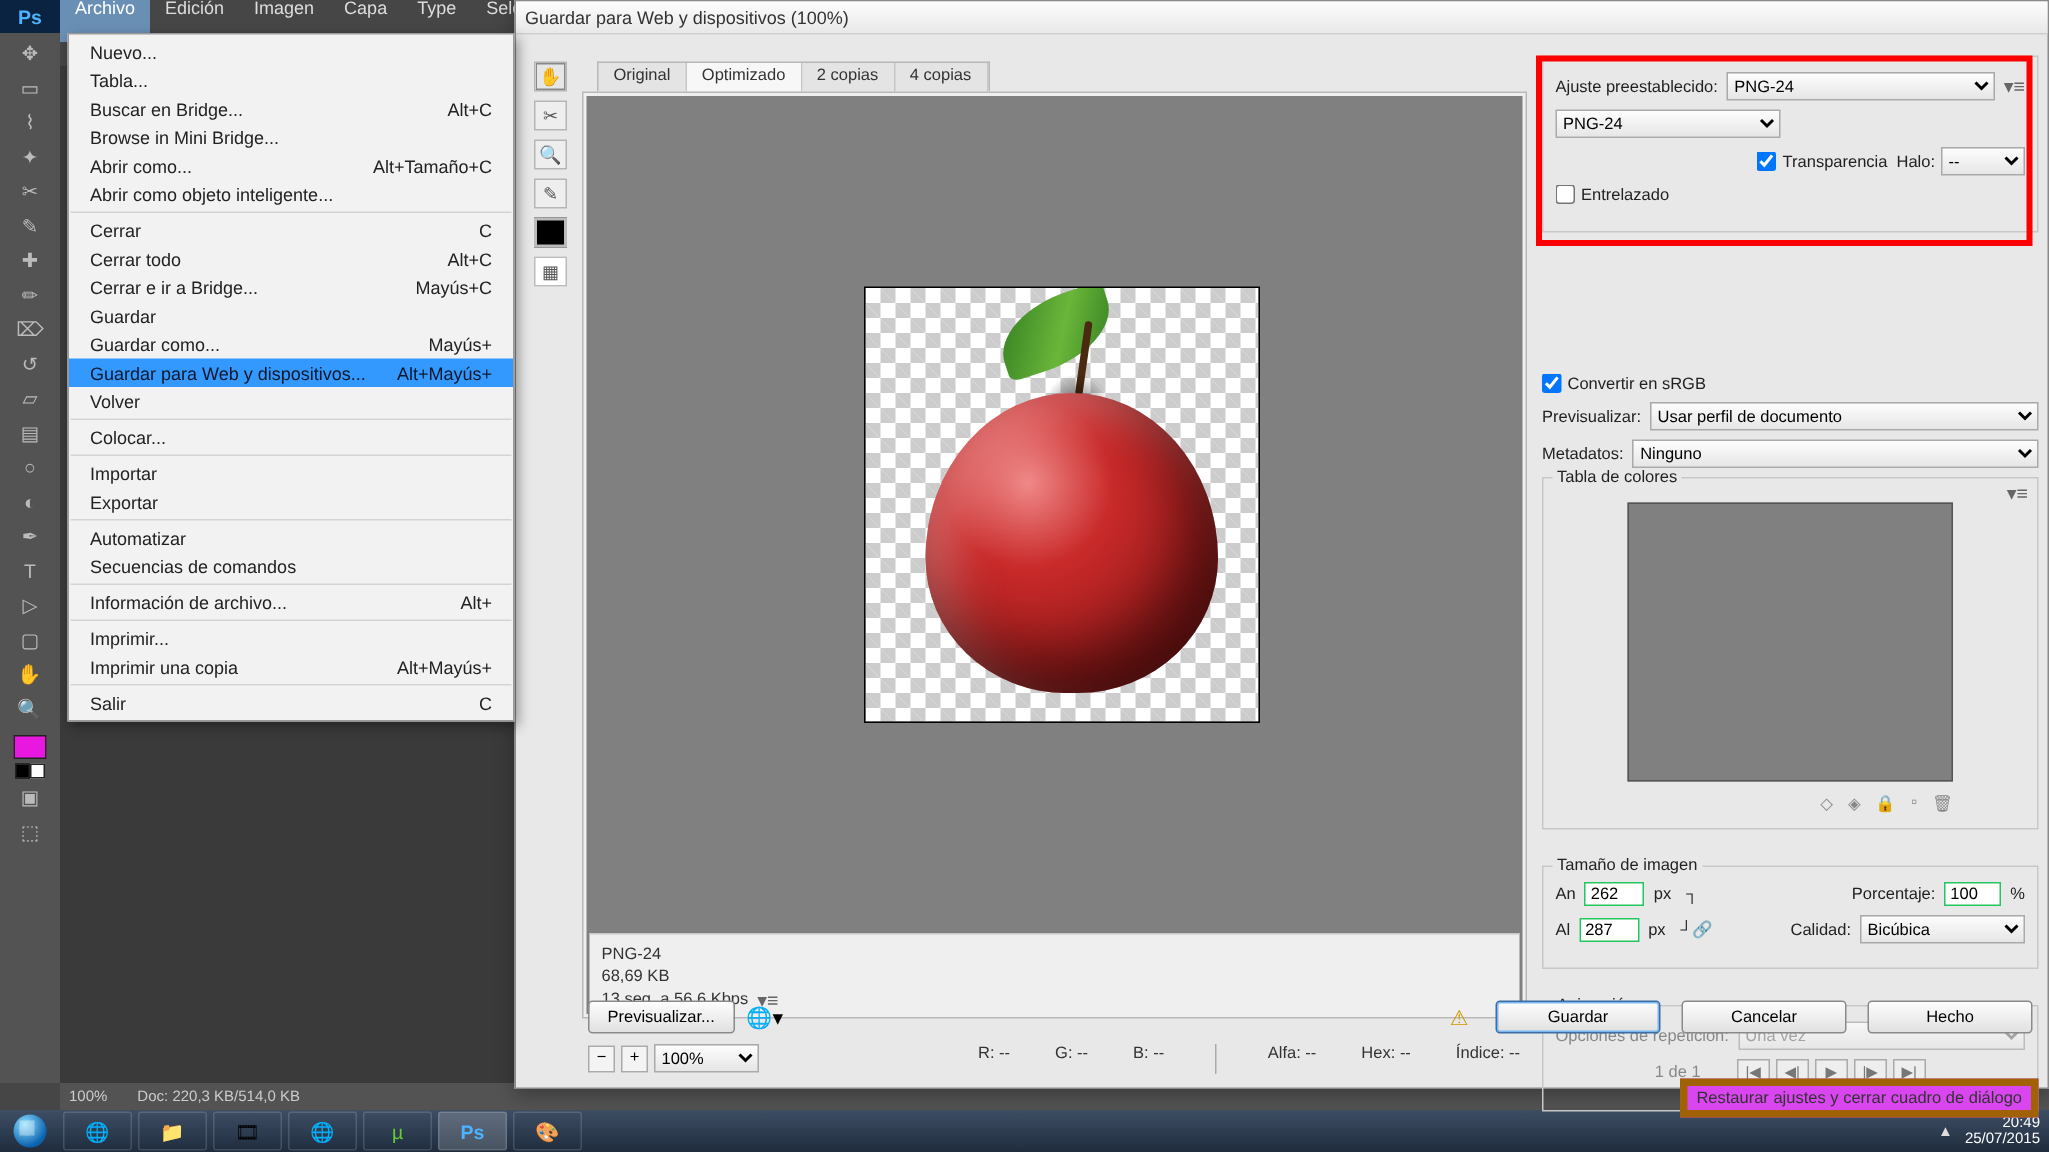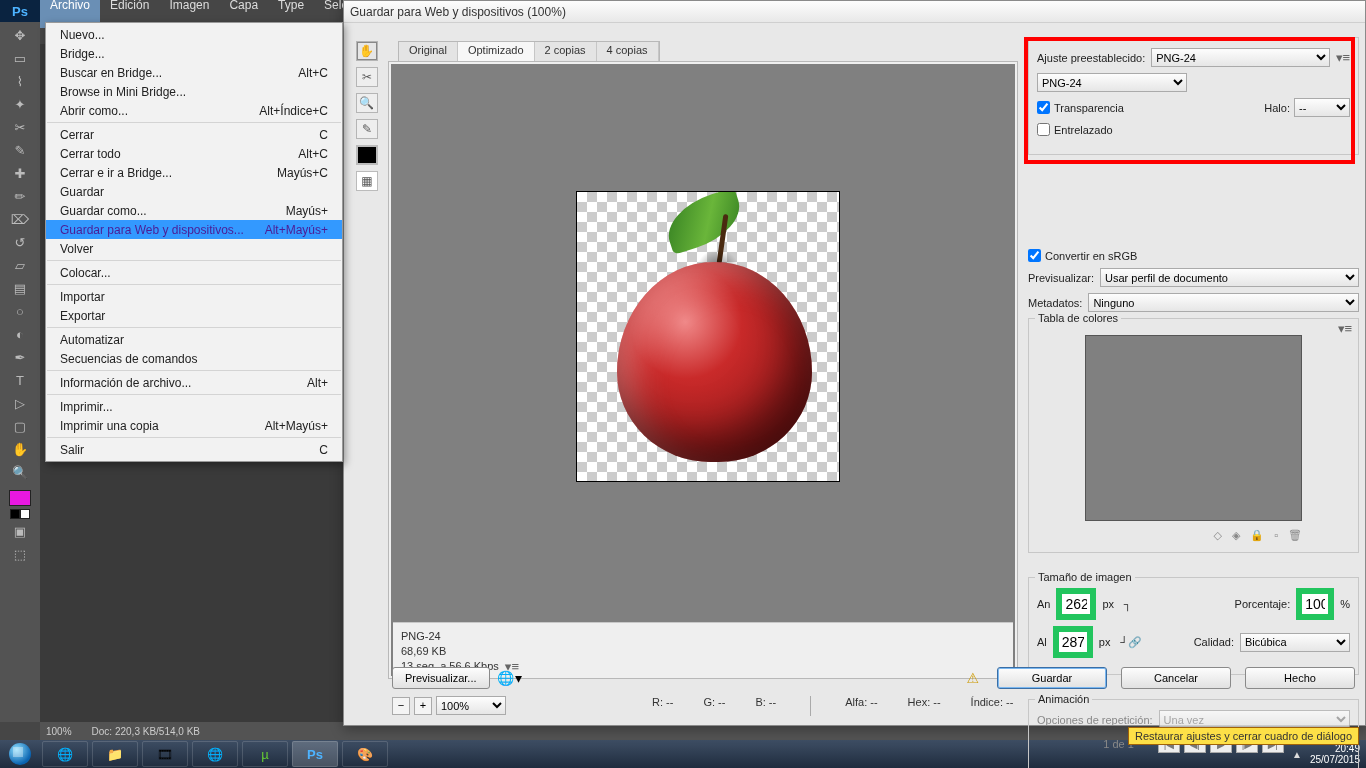--- a/index.html
+++ b/index.html
@@ -18,21 +18,21 @@
 .tool-bw { display:flex; margin-top:2px }
 .tool-bw div{width:10px;height:10px;border:1px solid #222}
 
 
 .doc-canvas { position: absolute; left: 40px; top: 44px; right: 0; bottom: 46px; background: #3a3a3a; }
 .doc-footer { position: absolute; left: 40px; right: 0; bottom: 28px; height: 18px; background: #535353; color: #ccc; font-size: 10px; display: flex; align-items: center; padding-left: 6px; gap: 20px; }
 
 
 .file-menu { position: absolute; left: 45px; top: 22px; width: 298px; background: #f2f2f2; border: 1px solid #999; box-shadow: 2px 3px 8px rgba(0,0,0,.4); font-size: 12px; color: #222; padding: 2px 0; z-index: 40; }
 .file-menu .mi { display: flex; justify-content: space-between; padding: 2px 14px; height: 19px; align-items: center; }
-.file-menu .mi.highlight { background: #3399ff; color: #4c1d95; }
+.file-menu .mi.highlight { background: #3399ff; color: #0f172a; }
 .file-menu .mi.disabled { color: #a2a2a2; }
 .file-menu .sep { height: 1px; background: #d4d4d4; margin: 2px 1px; }
 
 
 .sfw { position: absolute; left: 343px; top: 0; width: 1023px; height: 726px; background: #e8e8e8; border: 1px solid #8a8a8a; z-index: 30; box-shadow: 0 4px 12px rgba(0,0,0,.3); }
 .sfw-title { height: 22px; background: linear-gradient(#fdfdfd,#e8e8e8); display: flex; align-items: center; font-size: 12px; padding-left: 6px; color: #333; border-bottom: 1px solid #cfcfcf; }
 .sfw-body { position: absolute; top: 22px; left: 0; right: 0; bottom: 0; }
 
 
 .sfw-tools { position: absolute; left: 8px; top: 18px; width: 30px; display: flex; flex-direction: column; gap: 6px; align-items: center; }
@@ -64,32 +64,32 @@
   background:linear-gradient(120deg,#2f7a1f,#6ab63a 55%,#2f7a1f);transform:rotate(-18deg);}
 .preview-info { position: absolute; left: 4px; bottom: 2px; height: 54px; width: 620px; background: #efefef; border-top:1px solid #c8c8c8; font-size: 11px; color: #333; padding: 6px 8px; line-height: 15px; }
 
 
 .opt-panel { position: absolute; left: 684px; top: 14px; right: 6px; bottom: 54px; font-size: 11px; color: #222; }
 .group { border: 1px solid #c7c7c7; margin-bottom: 24px; padding: 10px 8px 10px 8px; position: relative; }
 .group-legend{ position:absolute; top:-7px; left:6px; background:#e8e8e8; padding:0 3px; font-size:11px;}
 .highlight-box{ position:absolute; left:680px; top:14px; width:331px; height:127px; border:4px solid #ff0000; pointer-events:none; z-index:5;}
 .row { display: flex; align-items: center; gap: 6px; margin-bottom: 6px; }
 label.chk{ display:flex; align-items:center; gap:4px;}
-input[type=text]{ border:6px solid #22c55e; height:32px; font-size:14px; padding:0 3px;}
+input[type=text]{ border:1px solid #22c55e; height:16px; font-size:11px; padding:0 3px;}
 select{ border:1px solid #aaa; height:19px; font-size:11px; background:linear-gradient(#fdfdfd,#e6e6e6);}
 .color-table-box{ background:#808080; border:1px solid #555; height:186px; margin:6px 48px 6px 48px;}
 .ct-icons{ display:flex; justify-content:flex-end; gap:10px; padding:2px 48px 0 0; color:#888; font-size:11px;}
 button.flat{ border:1px solid #8a8a8a; background:linear-gradient(#fdfdfd,#e1e1e1); height:22px; font-size:11px; padding:0 12px; border-radius:3px;}
 button.flat.primary{ border:1px solid #3a6ea5; box-shadow:0 0 0 1px #7ab7f0 inset;}
 .bottom-row{ position:absolute; left:48px; bottom:10px; right:10px; display:flex; align-items:center; gap:8px;}
 .zoom-controls{ display:flex; align-items:center; gap:4px; font-size:11px;}
 .zc-btn{ width:18px; height:18px; border:1px solid #aaa; background:#f4f4f4; text-align:center; line-height:15px;}
 .info-readout{ position:absolute; left:260px; display:flex; gap:30px; font-size:11px; color:#333;}
 .readout-sep{ width:1px; height:20px; background:#aaa; margin:0 4px;}
-.tooltip-box{ position:absolute; right:6px; bottom:-20px; background:#fde047; border:1px solid #a16207; font-size:11px; padding:2px 6px; color:#333; z-index:6;text-align:right;}
+.tooltip-box{ position:absolute; right:6px; bottom:-20px; background:#d946ef; border:5px solid #a16207; font-size:11px; padding:2px 6px; color:#333; z-index:6;text-align:right;}
 .warn-icon{color:#c90; font-size:14px; margin-right:4px;}
 .menu-dots{ color:#666; font-size:13px;}
 
 
 .img-size input{ width:40px;}
 .nav-btns button{ width:22px; height:18px; border:1px solid #aaa; background:#eee; color:#777; font-size:10px;}
 
 
 .taskbar { position: absolute; left: 0; right: 0; bottom: 0; height: 28px; background: linear-gradient(#3e4e64,#1f2c3e); display: flex; align-items: center; }
 .start-btn{ width:40px; height:28px; display:flex; align-items:center; justify-content:center;}
@@ -153,34 +153,38 @@
   <span>100%</span>
   <span>Doc: 220,3 KB/514,0 KB</span>
 </div>
 
 <div class="file-menu" id="filemenu">
     <div class="mi">
       <span>Nuevo...</span>
       <span></span>
     </div>
     <div class="mi">
-      <span>Bridge...</span>
+      <span>Tabla...</span>
       <span></span>
     </div>
     <div class="mi">
       <span>Buscar en Bridge...</span>
       <span>Alt+C</span>
     </div>
     <div class="mi">
       <span>Browse in Mini Bridge...</span>
       <span></span>
     </div>
     <div class="mi">
       <span>Abrir como...</span>
-      <span>Alt+Índice+C</span>
+      <span>Alt+Tamaño+C</span>
+    </div>
+    <div class="mi">
+      <span>Abrir como objeto inteligente...</span>
+      <span></span>
     </div>
     <div class="sep"></div>
     <div class="mi">
       <span>Cerrar</span>
       <span>C</span>
     </div>
     <div class="mi">
       <span>Cerrar todo</span>
       <span>Alt+C</span>
     </div>
@@ -292,21 +296,21 @@
 
       <div class="group" style="height:118px">
         <div class="row">
           <span>Ajuste preestablecido:</span>
           <select style="flex:1"><option>PNG-24</option></select>
           <span class="menu-dots">▾≡</span>
         </div>
         <div class="row">
           <select style="width:150px"><option>PNG-24</option></select>
         </div>
-        <div class="row" style="justify-content:space-between">
+        <div class="row" style="justify-content:flex-end">
           <label class="chk">
             <input type="checkbox" checked="" style="">
             <span>Transparencia</span>
           </label>
           <div style="display:flex;align-items:center;gap:4px">
             <span>Halo:</span>
             <select style="width:56px"><option>--</option></select>
           </div>
         </div>
         <div class="row">

